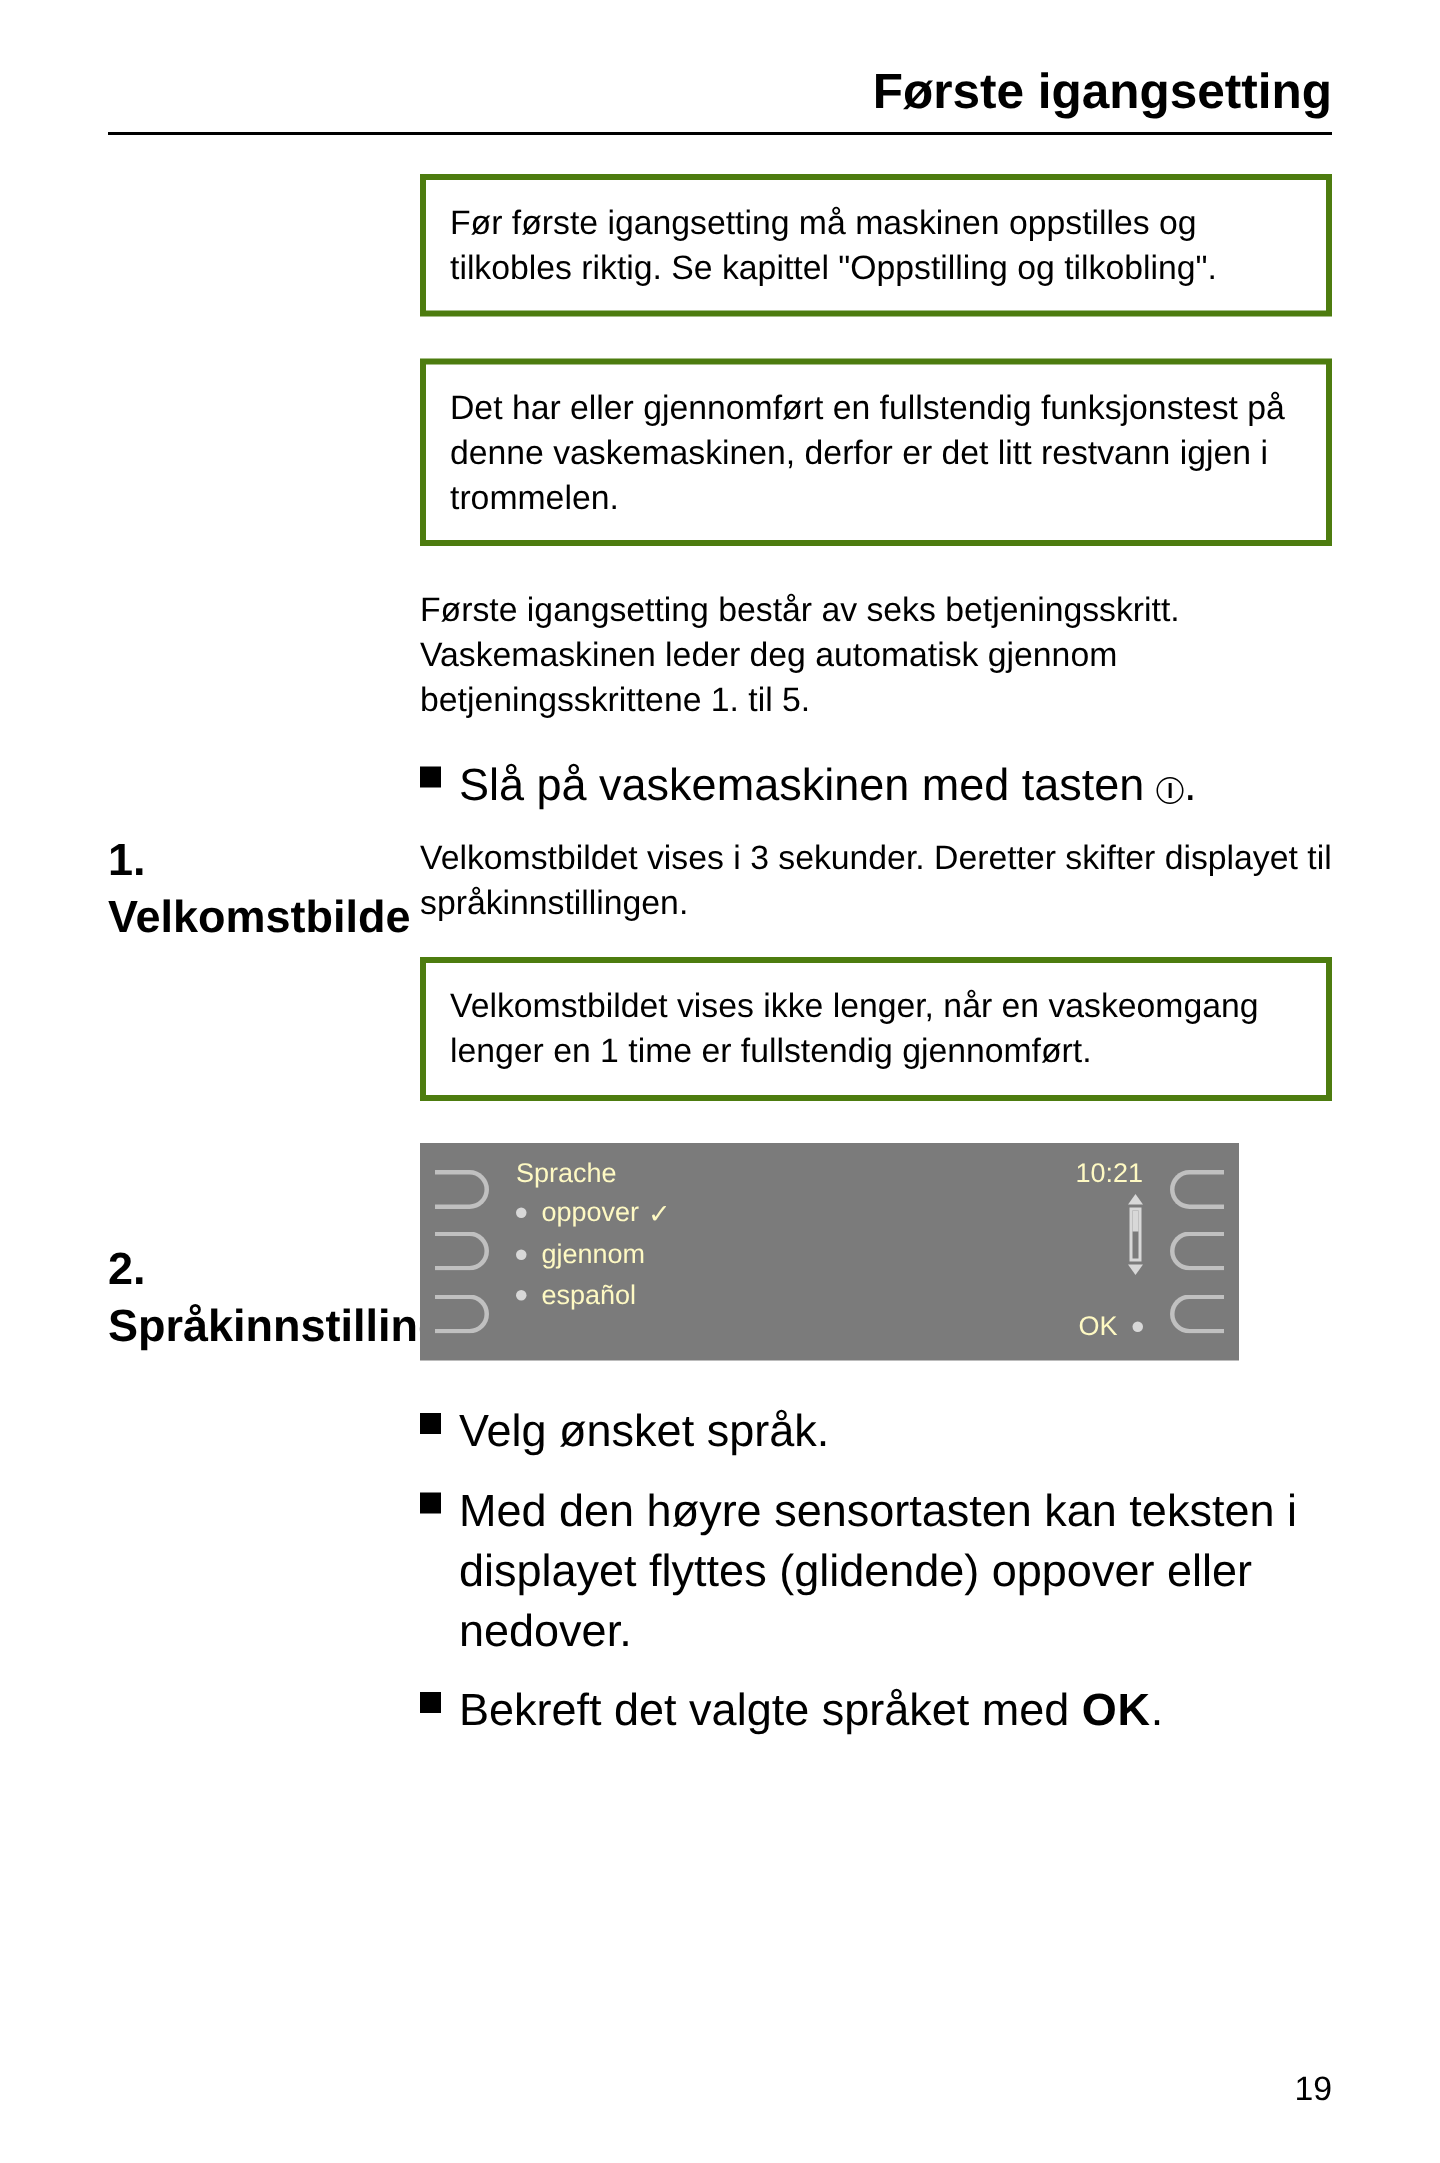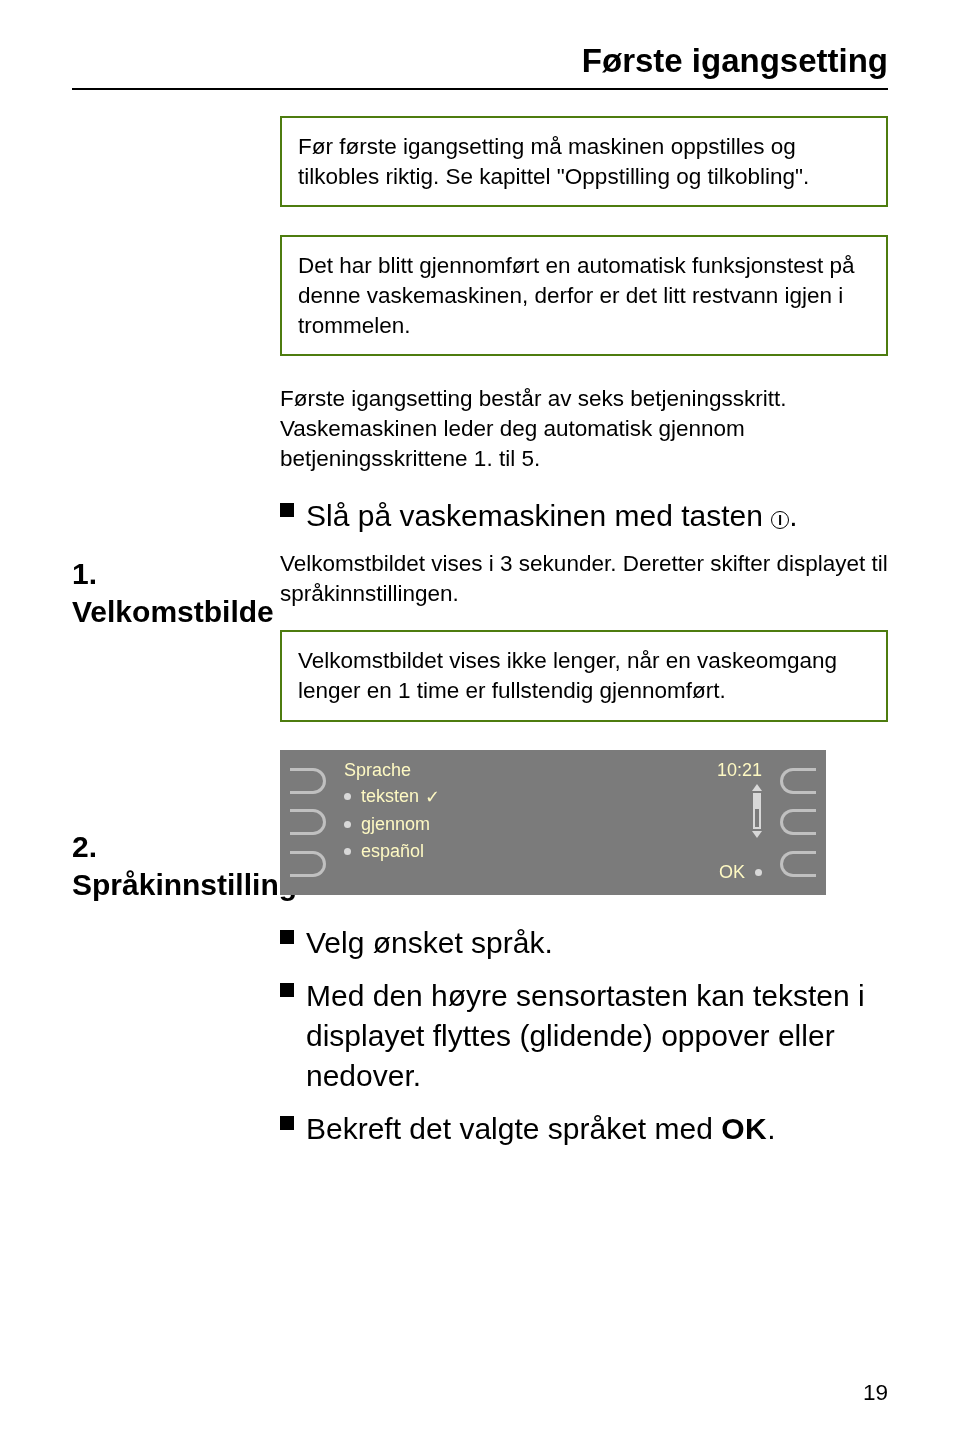--- a/index.html
+++ b/index.html
@@ -2,21 +2,21 @@
 <html><head>
 <meta charset="utf-8">
 <style>
   * { box-sizing: border-box; margin: 0; padding: 0; }
   html, body { width: 960px; background: #fff; font-family: Helvetica, Arial, sans-serif; color: #000; }
   .page { width: 960px; height: 1442px; padding: 42px 72px 40px 72px; position: relative; }
   .title-block { text-align: right; }
   .title { font-size: 33px; font-weight: bold; margin-bottom: 8px; }
   .rule { border: none; border-top: 2px solid #000; margin-bottom: 26px; }
   .indent { margin-left: 208px; }
-  .box { border: 2px solid #4d7c0f; padding: 14px 16px; margin-bottom: 28px; font-size: 22.5px; line-height: 1.32; }
+  .box { border: 4px solid #4d7c0f; padding: 14px 16px; margin-bottom: 28px; font-size: 22.5px; line-height: 1.32; }
   .para { font-size: 22.5px; line-height: 1.32; margin-bottom: 22px; }
   .side-heading { position: absolute; left: 72px; width: 200px; font-size: 30px; font-weight: bold; line-height: 1.25; }
   .bullet-row { display: flex; align-items: flex-start; font-size: 30px; line-height: 1.32; margin-bottom: 14px; }
   .bullet-row .sq { width: 14px; height: 14px; background: #000; flex: none; margin-top: 7px; margin-right: 12px; }
   .bullet-text { flex: 1; }
   .display { width: 546px; height: 145px; background: #7b7b7b; position: relative; margin: 0 0 28px 0; }
   .disp-left, .disp-right { position: absolute; top: 0; bottom: 0; display: flex; flex-direction: column; justify-content: space-around; padding: 10px 0; }
   .disp-left { left: 10px; }
   .disp-right { right: 10px; }
   .sbtn { width: 36px; height: 26px; border: 3px solid #c0c0c0; border-left: none; border-top-right-radius: 14px; border-bottom-right-radius: 14px; }
@@ -46,21 +46,21 @@
 
   <div class="title-block">
     <div class="title">Første igangsetting</div>
   </div>
   <hr class="rule">
 
   <div class="indent">
 
     <div class="box">Før første igangsetting må maskinen oppstilles og tilkobles riktig. Se kapittel "Oppstilling og tilkobling".</div>
 
-    <div class="box">Det har blitt gjennomført en automatisk funksjonstest på denne vaskemaskinen, derfor er det litt restvann igjen i trommelen.</div>
+    <div class="box">Det har eller gjennomført en fullstendig funksjonstest på denne vaskemaskinen, derfor er det litt restvann igjen i trommelen.</div>
 
     <div class="para">Første igangsetting består av seks betjeningsskritt. Vaskemaskinen leder deg automatisk gjennom betjeningsskrittene 1. til 5.</div>
 
   </div>
 
   <div class="side-heading" style="top: 555px;">1. Velkomstbilde</div>
 
   <div class="indent">
 
     <div class="bullet-row">
@@ -91,21 +91,21 @@
         <div class="sbtn-r"></div>
         <div class="sbtn-r"></div>
       </div>
       <div class="screen">
         <div class="hd">
           <span>Sprache</span>
           <span>10:21</span>
         </div>
         <div class="row">
           <span class="dot"></span>
-          <span>teksten</span>
+          <span>oppover</span>
           <span class="check">✓</span>
         </div>
         <div class="row">
           <span class="dot"></span>
           <span>gjennom</span>
         </div>
         <div class="row">
           <span class="dot"></span>
           <span>español</span>
         </div>

